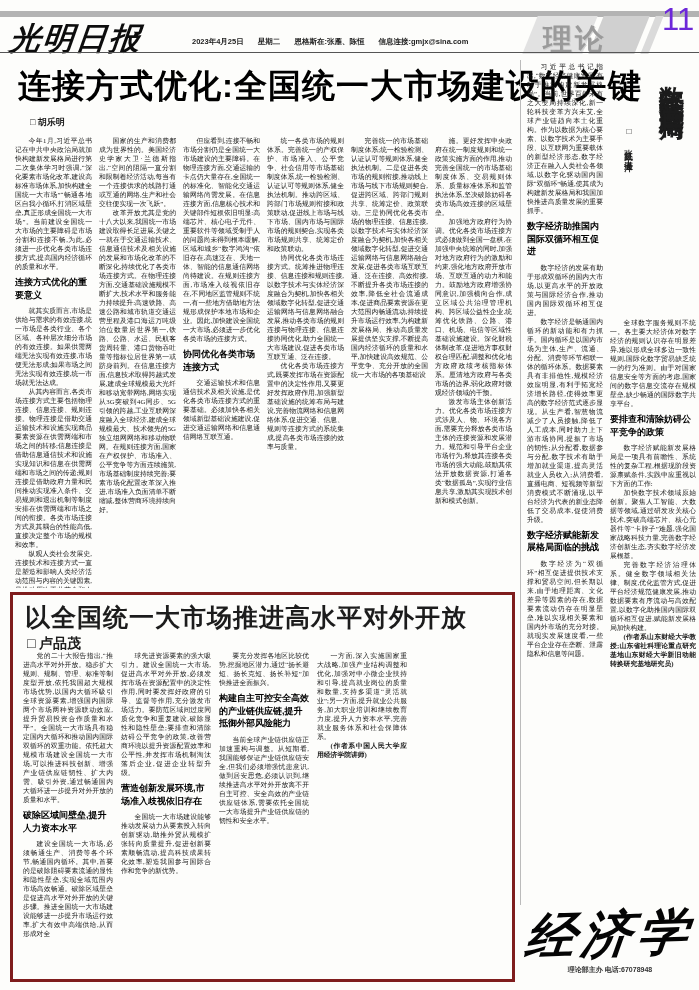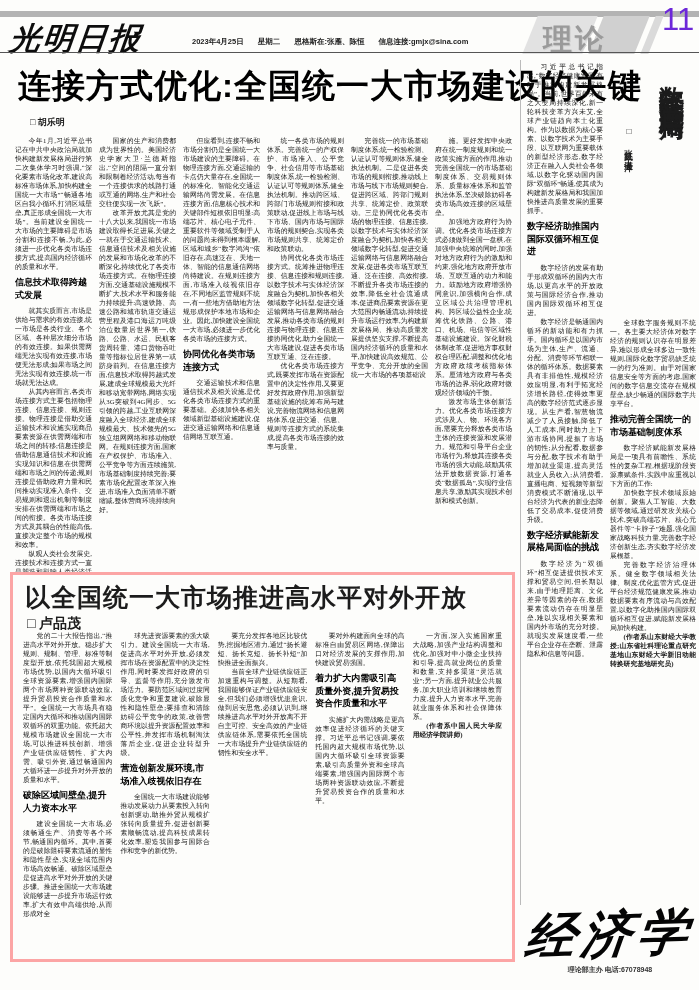--- a/index.html
+++ b/index.html
@@ -30,21 +30,21 @@
   #main-author{position:absolute;left:30px;top:116px;font-size:9px;font-weight:bold;}
   .colwrap{position:absolute;display:flex;}
   #main-cols{left:15px;top:136px;width:498px;height:452px;gap:7px;}
   .col{overflow:hidden;}
   #main-cols .col{width:77px;height:452px;}
   .para{font-size:6.8px;line-height:9px;text-align:justify;text-indent:2em;margin:0;color:#191919;}
   .para.bold{font-weight:bold;text-indent:2em;}
   .subhead{font-weight:bold;font-size:9px;line-height:12.5px;margin:5px 0;
            font-family:"Liberation Sans",sans-serif;color:#000;}
   
-  #boxed{position:absolute;left:10px;top:572px;width:505px;height:390px;border:3px solid #fca5a5;
+  #boxed{position:absolute;left:10px;top:592px;width:505px;height:390px;border:3px solid #7f1d1d;
          background:#fdfdfb;box-sizing:border-box;}
   #boxed-title{position:absolute;left:12px;top:6px;font-size:25px;font-weight:bold;letter-spacing:1px;
                font-family:"Liberation Sans","DejaVu Sans",sans-serif;white-space:nowrap;}
   #boxed-author{position:absolute;left:14px;top:40px;font-size:14px;font-weight:bold;}
   #boxed-cols{left:10px;top:56px;width:479px;height:318px;gap:8px;}
   #boxed-cols .col{width:90px;height:318px;}
   
   #vdivider{position:absolute;left:520px;top:60px;width:1px;height:845px;background:#bbb;}
   #right-col1{position:absolute;left:527px;top:62px;width:76px;height:846px;overflow:hidden;}
   #vtitle-block{position:absolute;left:600px;top:66px;width:97px;height:250px;}
@@ -79,21 +79,21 @@
   <div id="slant3" class="slant"></div>
   <div id="section-tab">理论</div>
   <div id="page-num">11</div>
   <div id="head-rule"></div>
 
   <div id="main-title">连接方式优化:全国统一大市场建设的关键</div>
   <div id="main-author">□ 胡乐明</div>
   <div id="main-cols" class="colwrap">
     <div class="col">
         <p class="para">今年1月,习近平总书记在中共中央政治局就加快构建新发展格局进行第二次集体学习时强调,“深化要素市场化改革,建设高标准市场体系,加快构建全国统一大市场”“畅通各地区自我小循环,打消区域壁垒,真正形成全国统一大市场”。当前建设全国统一大市场的主要障碍是市场分割和连接不畅,为此,必须进一步优化各类市场连接方式,提高国内经济循环的质量和水平。</p>
-        <div class="subhead">信息技术取得跨越式发展</div>
+        <div class="subhead">连接方式优化的重要意义</div>
         <p class="para">就其实质而言,市场是供给与需求的有效连接,统一市场是各类行业、各个区域、各种层次细分市场的有效连接。如果供需两端无法实现有效连接,市场便无法形成;如果市场之间无法实现有效连接,统一市场就无法达成。</p>
         <p class="para">从其内容而言,各类市场连接方式主要包括物理连接、信息连接、规则连接。物理连接是借助交通运输技术和设施实现商品要素资源在供需两端和市场之间的转移;信息连接是借助信息通信技术和设施实现知识和信息在供需两端和市场之间的传递;规则连接是借助政府力量和民间推动实现准入条件、交易规则和退出机制等制度安排在供需两端和市场之间的衔接。各类市场连接方式及其耦合的性能高低,直接决定整个市场的规模和效率。</p>
         <p class="para">纵观人类社会发展史,连接技术和连接方式一直是塑造和影响人类经济活动范围与内容的关键因素,是推动历次工业革命和人类社会进步进程的重要力量。马克思、恩格斯在《共产党宣言》中指出,“不断扩大产品销路的需要,驱使资产阶级奔走于全球各地。它必须到处落户,到处开发,到处建立联系”。轮船、铁路、电报以及一切生产工具的革命性改进,开拓了世界市场,使一切</p>
       </div>
     <div class="col">
         <p class="para">国家的生产和消费都成为世界性的。美国经济史学家大卫·兰德斯指出,“空间的阻隔一直分割和限制着经济活动,每当有一个连接供求的线路打通或互通的网络,生产和社会交往便实现一次飞跃”。</p>
         <p class="para">改革开放尤其是党的十八大以来,我国统一市场建设取得长足进展,关键之一就在于交通运输技术、信息通信技术及相关设施的发展和市场化改革的不断深化,持续优化了各类市场连接方式。在物理连接方面,交通基础设施规模不断扩大,技术水平和服务能力持续提升:高速铁路、高速公路和城市轨道交通运营里程及港口海运万吨级泊位数量居世界第一,铁路、公路、水运、民航客货周转量、港口货物吞吐量等指标位居世界第一或跻身前列。在信息连接方面,信息技术取得跨越式发展,建成全球规模最大光纤和移动宽带网络,网络实现从3G突破到4G同步、5G引领的跨越,工业互联网深度融入全球经济,建成全球规模最大、技术领先的5G独立组网网络和移动物联网。在规则连接方面,国家在产权保护、市场准入、公平竞争等方面连续施策,市场基础制度持续完善;要素市场化配置改革深入推进,市场准入负面清单不断缩减,整体营商环境持续向好。</p>
       </div>
     <div class="col">
         <p class="para">但应看到,连接不畅和市场分割仍是全国统一大市场建设的主要障碍。在物理连接方面,交通运输的卡点仍大量存在,全国统一的标准化、智能化交通运输网络尚需发展。在信息连接方面,信息核心技术和关键部件短板依旧明显:高端芯片、核心电子元件、重要软件等领域受制于人的问题尚未得到根本缓解,区域和城乡“数字鸿沟”依旧存在,高速泛在、天地一体、智能的信息通信网络尚待建设。在规则连接方面,市场准入歧视依旧存在,不同地区监管规则不统一,有一些地方借助地方法规形成保护本地市场和企业。因此,加快建设全国统一大市场,必须进一步优化各类市场的连接方式。</p>
@@ -124,26 +124,22 @@
           <div class="subhead">破除区域间壁垒,提升人力资本水平</div>
           <p class="para">建设全国统一大市场,必须畅通生产、消费等各个环节,畅通国内循环。其中,首要的是破除阻碍要素流通的显性和隐性壁垒,实现全域范围内市场高效畅通。破除区域壁垒是促进高水平对外开放的关键步骤。推进全国统一大市场建设能够进一步提升市场运行效率,扩大有效中高端供给,从而形成对全</p>
         </div>
       <div class="col">
           <p class="para">球先进资源要素的强大吸引力。建设全国统一大市场,促进高水平对外开放,必须发挥市场在资源配置中的决定性作用,同时要发挥好政府的引导、监督等作用,充分激发市场活力。要防范区域间过度同质化竞争和重复建设,破除显性和隐性壁垒;要排查和清除妨碍公平竞争的政策,改善营商环境以提升资源配置效率和公平性,并发挥市场机制淘汰落后企业,促进企业转型升级。</p>
           <div class="subhead">营造创新发展环境,市场准入歧视依旧存在</div>
           <p class="para">全国统一大市场建设能够推动发展动力从要素投入转向创新驱动,助推外贸从规模扩张转向质量提升,促进创新要素顺畅流动,提高科技成果转化效率,塑造我国参与国际合作和竞争的新优势。</p>
         </div>
       <div class="col">
           <p class="para">要充分发挥各地区比较优势,挖掘地区潜力,通过“扬长避短、扬长克短、扬长补短”加快推进全面振兴。</p>
+          <div class="subhead">构建自主可控安全高效的产业链供应链,提升抵御外部风险能力</div>
           <p class="para">当前全球产业链供应链正加速重构与调整。从短期看,我国能够保证产业链供应链安全,但我们必须增强忧患意识,做到居安思危,必须认识到,继续推进高水平对外开放离不开自主可控、安全高效的产业链供应链体系,需要依托全国统一大市场提升产业链供应链的韧性和安全水平。</p>
-        </div>
-      <div class="col">
-          <p class="para">要对外构建面向全球的高标准自由贸易区网络,保障出口对经济发展的支撑作用,加快建设贸易强国。</p>
-          <div class="subhead">着力扩大内需吸引高质量外资,提升贸易投资合作质量和水平</div>
-          <p class="para">实施扩大内需战略是更高效率促进经济循环的关键支撑。习近平总书记强调,要依托国内超大规模市场优势,以国内大循环吸引全球资源要素,吸引高质量外资和全球高端要素,增强国内国际两个市场两种资源联动效应,不断提升贸易投资合作的质量和水平。</p>
         </div>
       <div class="col">
           <p class="para">一方面,深入实施国家重大战略,加强产业结构调整和优化,加强对中小微企业扶持和引导,提高就业岗位的质量和数量,支持多渠道“灵活就业”;另一方面,提升就业公共服务,加大职业培训和继续教育力度,提升人力资本水平,完善就业服务体系和社会保障体系。</p>
           <p class="para bold">(作者系中国人民大学应用经济学院讲师)</p>
         </div>
     </div>
   </div>
 
   <div id="vdivider"></div>
   <div id="right-col1">
@@ -153,21 +149,21 @@
       <p class="para">数字经济是畅通国内循环的新动能和有力抓手。国内循环是以国内市场为主体,生产、流通、分配、消费等环节相联一体的循环体系。数据要素具有非排他性,规模经济效应明显,有利于拓宽经济增长路径,使得效率更高的数字经济范式逐步显现。从生产看,智慧物流减少了人员接触,降低了人工成本,同时助力上下游市场协同,提振了市场的韧性;从分配看,数据参与分配,数字技术有助于增加就业渠道,提高灵活就业人员收入;从消费看,直播电商、短视频等新型消费模式不断涌现,以平台经济为代表的新业态降低了交易成本,促使消费升级。</p>
       <div class="subhead">数字经济赋能新发展格局面临的挑战</div>
       <p class="para">数字经济为“双循环”相互促进提供技术支撑和贸易空间,但长期以来,由于地理距离、文化差异等因素的存在,数据要素流动仍存在明显壁垒,难以实现相关要素和国内外市场的充分对接。就现实发展速度看,一些平台企业存在垄断、泄露隐私和信息等问题。</p>
     </div>
   <div id="vtitle-block">
     <div id="vtitle">数字经济赋能新发展格局</div>
     <div id="vauthors">□ 张红凤 王潇洋</div>
   </div>
   <div id="right-col2">
       <p class="para">全球数字服务规则不统一。各主要大经济体对数字经济的规则认识存在明显差异,难以形成全球多边一致性规则,国际化数字贸易缺乏统一的行为准则。由于对国家信息安全等方面的考虑,国家间的数字信息交流存在规模壁垒,缺少畅通的国际数字共享平台。</p>
-      <div class="subhead">推动完善全国统一的市场基础制度体系</div>
+      <div class="subhead">要排查和清除妨碍公平竞争的政策</div>
       <p class="para">数字经济赋能新发展格局是一项具有前瞻性、系统性的复杂工程,根据现阶段资源禀赋条件,实践中应重视以下方面的工作:</p>
       <p class="para">加快数字技术领域原始创新。聚焦人工智能、大数据等领域,通过研发攻关核心技术,突破高端芯片、核心元器件等“卡脖子”难题,强化国家战略科技力量,完善数字经济创新生态,夯实数字经济发展根基。</p>
       <p class="para">完善数字经济治理体系。健全数字领域相关法律、制度,优化监管方式,促进平台经济规范健康发展,推动数据要素有序流动与高效配置,以数字化助推国内国际双循环相互促进,赋能新发展格局加快构建。</p>
       <p class="para bold">(作者系山东财经大学教授;山东省社科理论重点研究基地山东财经大学新旧动能转换研究基地研究员)</p>
     </div>
 
   <div id="econ-block">
     <div id="econ-logo">经济学</div>
     <div id="econ-line">理论部主办 电话:67078948</div>
   </div>

